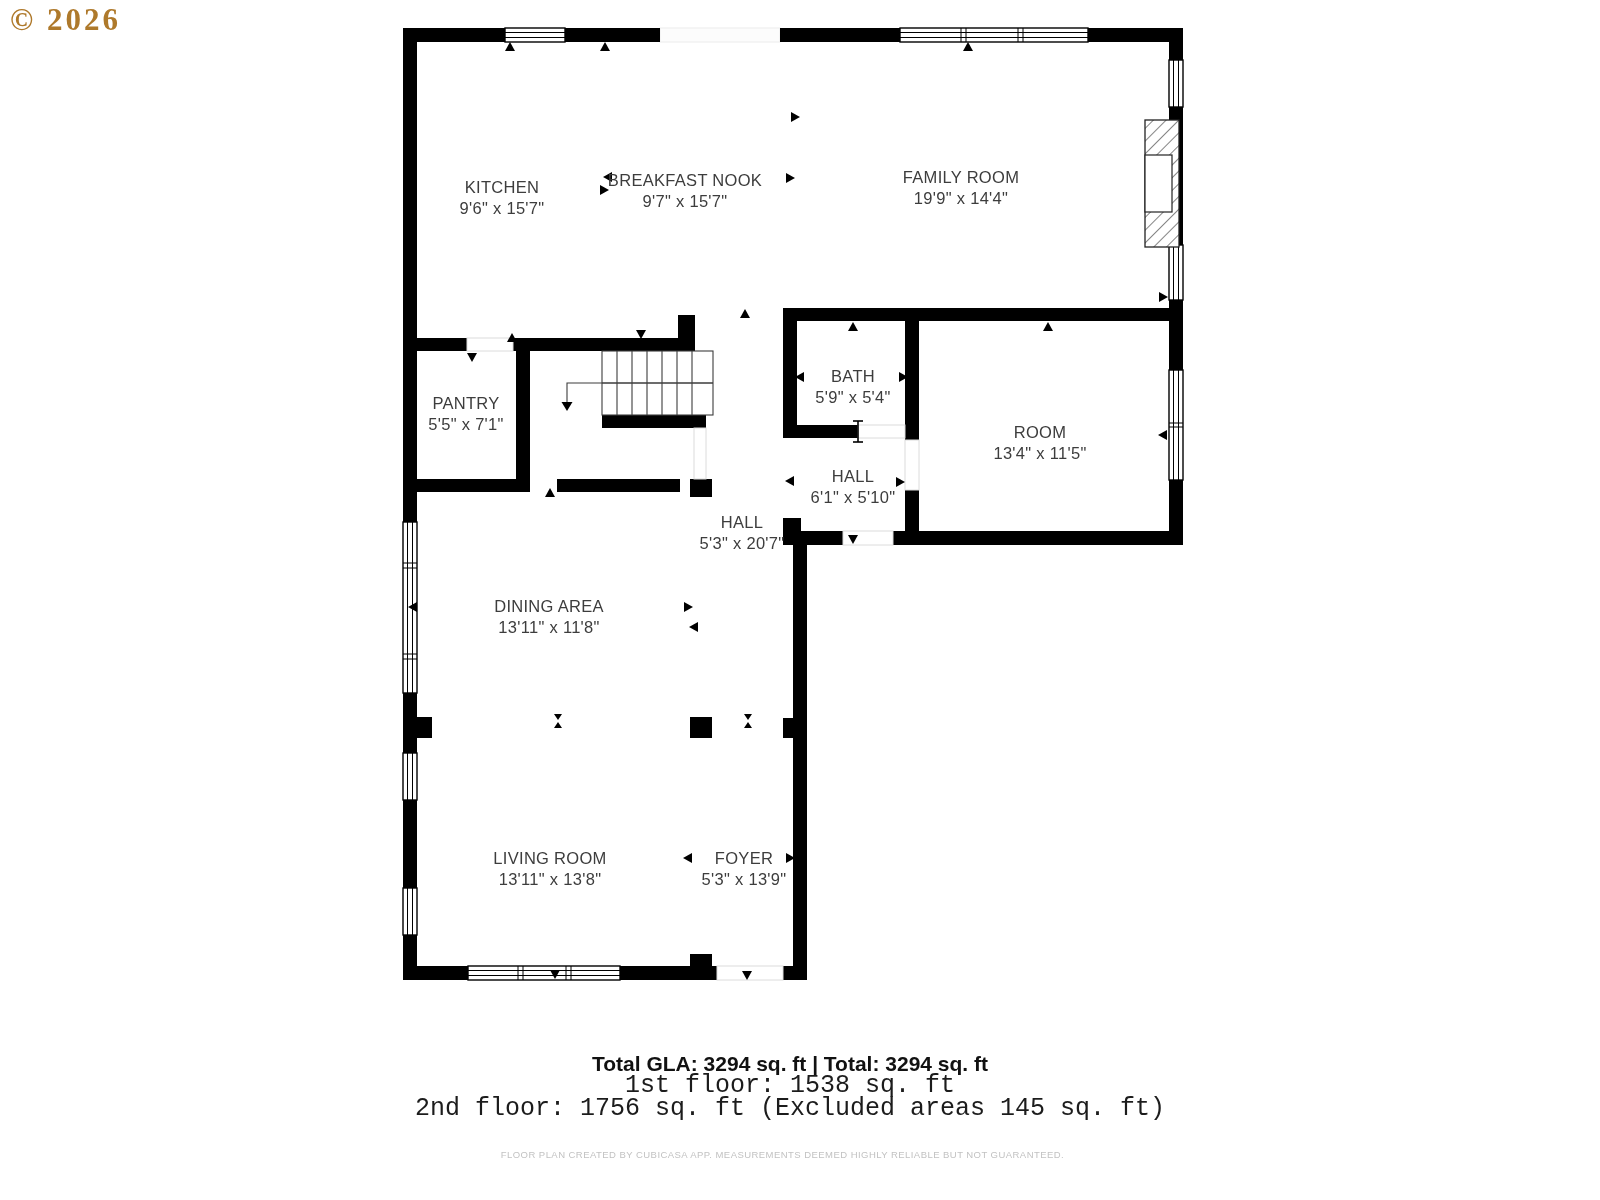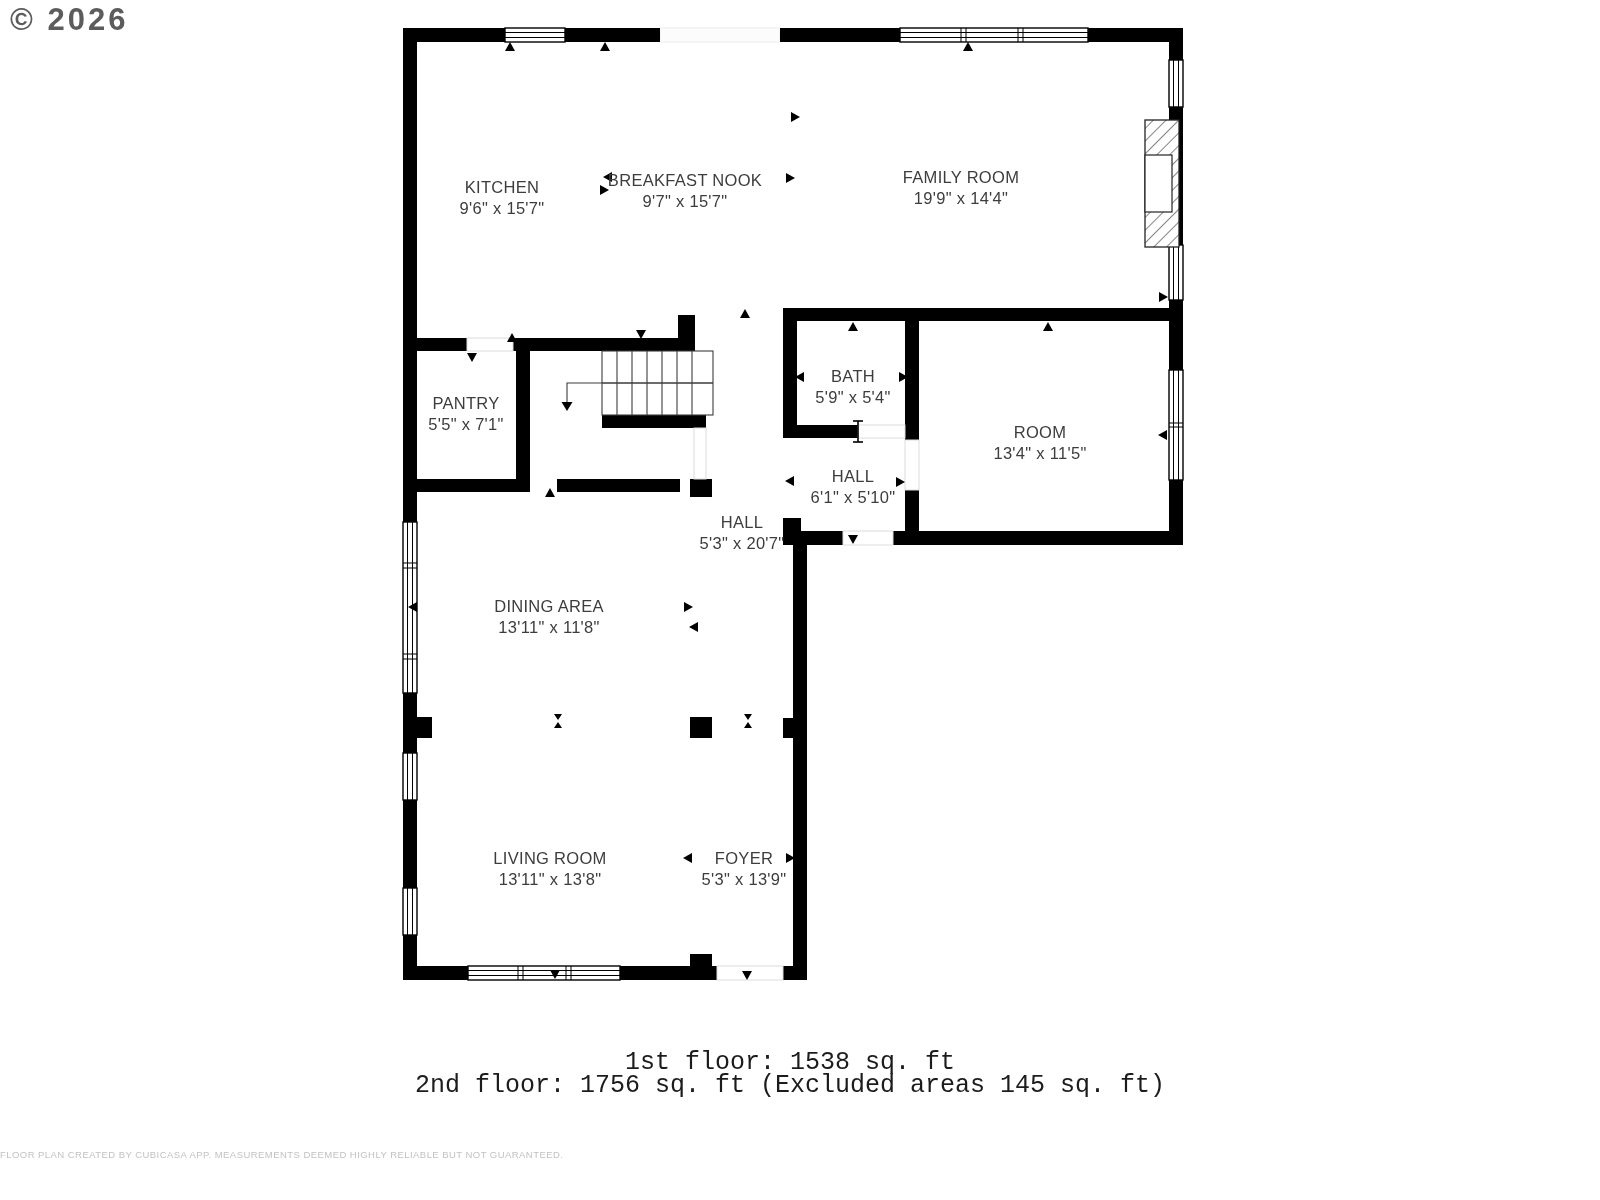--- a/index.html
+++ b/index.html
@@ -1,38 +1,38 @@
 <!DOCTYPE html>
 <html><head>
 <meta charset="utf-8">
 <style>
   html,body{margin:0;padding:0;background:#fff;}
   #canvas{position:relative;width:1600px;height:1200px;background:#fff;overflow:hidden;
           font-family:"Liberation Sans",sans-serif;}
-  #watermark{position:absolute;top:2px;left:10px;font-family:Liberation Sans, sans-serif;
-             font-weight:bold;font-size:31px;color:#404040;letter-spacing:3px;opacity:.85;}
+  #watermark{position:absolute;top:2px;left:10px;font-family:Liberation Serif, serif;
+             font-weight:bold;font-size:31px;color:#a16207;letter-spacing:3px;opacity:.85;}
   svg{position:absolute;top:0;left:0;}
   .wall{fill:#000;}
   .win rect{fill:#fff;stroke:#000;stroke-width:1.4;}
   .win line{stroke:#000;stroke-width:1;}
   .mull{stroke:#000;stroke-width:1.4;}
   .hairline{fill:#fff;stroke:#dcdcdc;stroke-width:1;}
   .lightgap{fill:#fcfcfc;stroke:#ececec;stroke-width:1;}
   .stairs line, .stairs rect, .stairs polyline{stroke:#3c3c3c;stroke-width:1.1;fill:none;}
   .stairs .arrowhead{fill:#000;stroke:none;}
   .fp-outline{fill:url(#hatch);stroke:#222;stroke-width:1.3;}
   .fp-box{fill:#fff;stroke:#222;stroke-width:1.2;}
   .jamb{stroke:#000;stroke-width:1.6;}
   .marker{fill:#000;}
   .rname,.rdims{fill:#3d3d3d;font-size:16.5px;text-anchor:middle;letter-spacing:.3px;
                 font-family:"Liberation Sans",sans-serif;}
   #summary{position:absolute;top:1052px;left:0;width:1580px;text-align:center;color:#111;}
   #summary .total{font-size:21px;font-weight:bold;line-height:23px;}
   #summary .floorline{font-size:25px;line-height:22.5px;color:#1c1c1c;font-family:Liberation Mono, monospace;}
-  #footer{position:absolute;top:1149px;left:0;width:1565px;
+  #footer{position:absolute;top:1149px;left:0;width:1565px;text-align:center;
           font-size:9.5px;color:#c2c2c2;letter-spacing:.45px;}
 </style>
 </head>
 <body>
 
 <div id="canvas">
   <div id="watermark">© 2026</div>
 
   <svg width="1600" height="1200" viewBox="0 0 1600 1200">
     <defs>
@@ -252,18 +252,19 @@
       <text class="rname" x="549" y="612">DINING AREA</text>
       <text class="rdims" x="549" y="633">13'11" x 11'8"</text>
       <text class="rname" x="550" y="864">LIVING ROOM</text>
       <text class="rdims" x="550" y="885">13'11" x 13'8"</text>
       <text class="rname" x="744" y="864">FOYER</text>
       <text class="rdims" x="744" y="885">5'3" x 13'9"</text>
     </g>
   </svg>
 
   <div id="summary">
+    <div class="total">Total GLA: 3294 sq. ft | Total: 3294 sq. ft</div>
     <div class="floorline">1st floor: 1538 sq. ft</div>
     <div class="floorline">2nd floor: 1756 sq. ft (Excluded areas 145 sq. ft)</div>
   </div>
 
   <div id="footer">FLOOR PLAN CREATED BY CUBICASA APP. MEASUREMENTS DEEMED HIGHLY RELIABLE BUT NOT GUARANTEED.</div>
 </div>
 
 </body></html>

